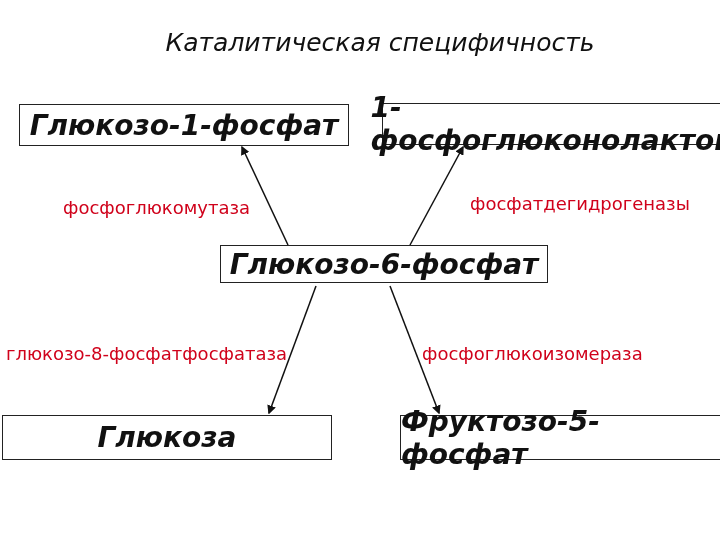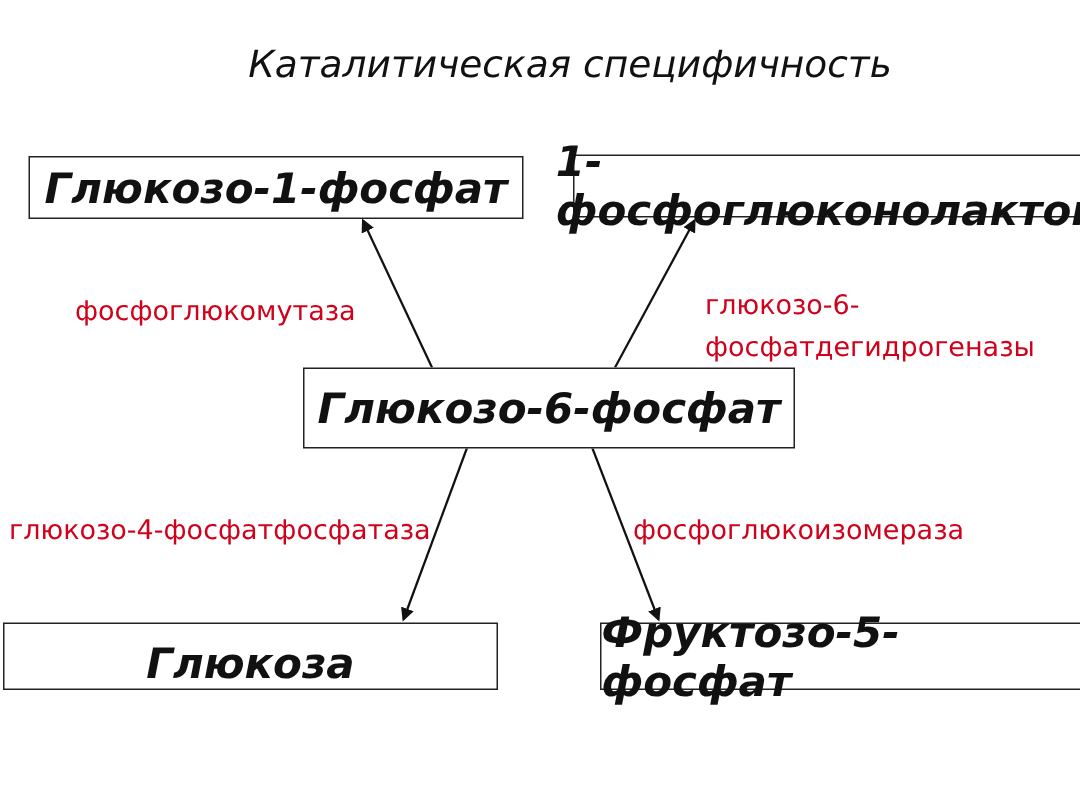--- a/index.html
+++ b/index.html
@@ -31,34 +31,33 @@
 </svg>
 
 <div class="box" style="left:19px; top:104px; width:330px; height:42px;">
   <span>Глюкозо-1-фосфат</span>
 </div>
 
 <div class="box" style="left:382px; top:103px; width:340px; height:42px;">
   <span>1-фосфоглюконолактон</span>
 </div>
 
-<div class="box" style="left:202px; top:245px; width:328px; height:54px;">
+<div class="box" style="left:220px; top:245px; width:328px; height:38px;">
   <span>Глюкозо-6-фосфат</span>
 </div>
 
-<div class="box" style="left:2px; top:415px; width:330px; height:45px;align-items:flex-end;">
+<div class="box" style="left:2px; top:415px; width:330px; height:45px;">
   <span>Глюкоза</span>
 </div>
 
 <div class="box" style="left:400px; top:415px; width:322px; height:45px;">
   <span>Фруктозо-5-фосфат</span>
 </div>
 
-<div class="enz" style="left:50px; top:194px;">фосфоглюкомутаза</div>
+<div class="enz" style="left:63px; top:194px;">фосфоглюкомутаза</div>
 
 <div class="enz" style="left:470px; top:190px;">
-  <div>глюкозо-6-</div>
   <div>фосфатдегидрогеназы</div>
 </div>
 
-<div class="enz" style="left:6px; top:340px;">глюкозо-4-фосфатфосфатаза</div>
+<div class="enz" style="left:6px; top:340px;">глюкозо-8-фосфатфосфатаза</div>
 
 <div class="enz" style="left:422px; top:340px;">фосфоглюкоизомераза</div>
 
 </body></html>

